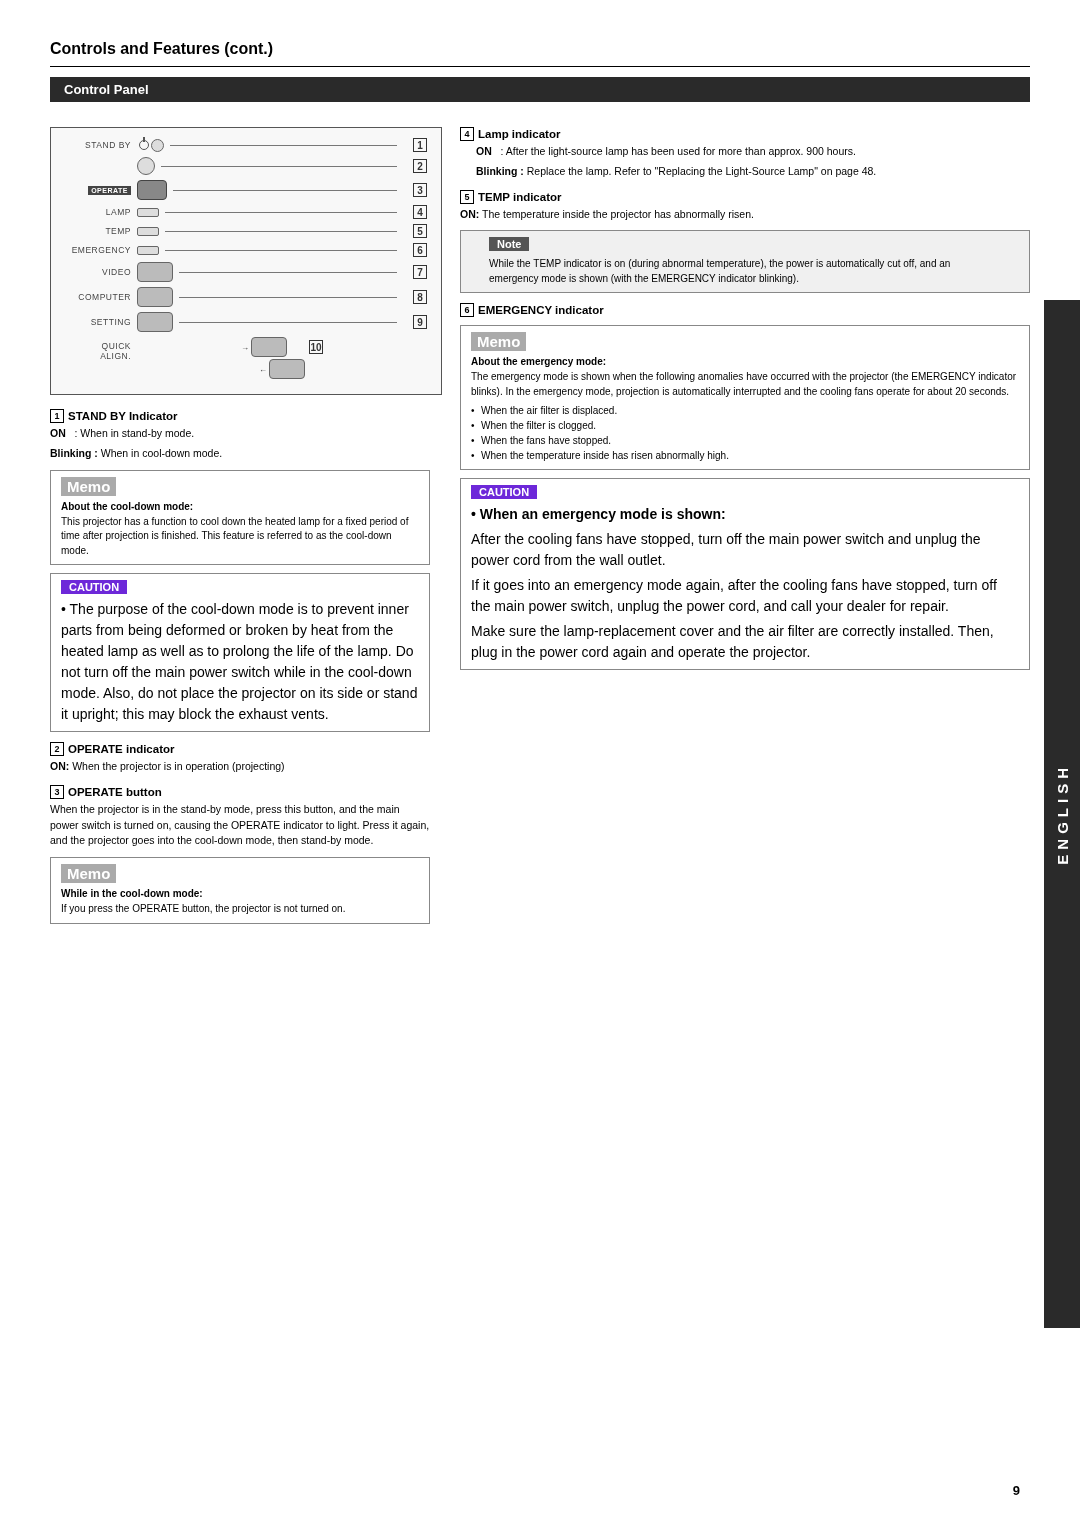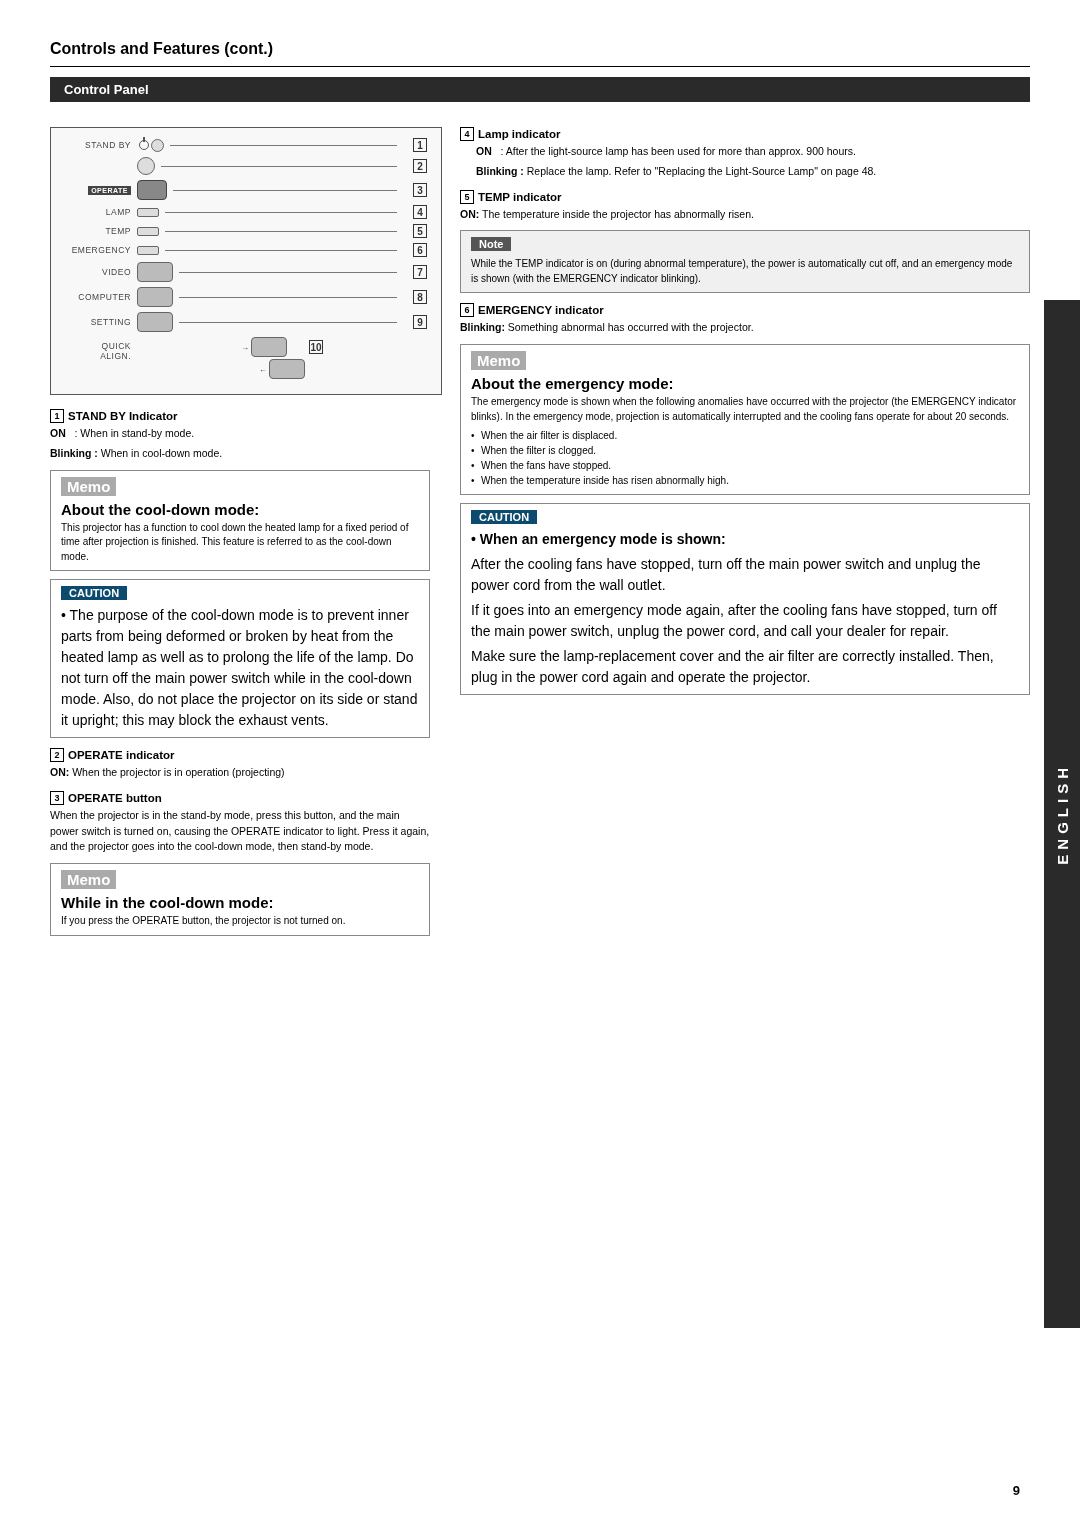--- a/index.html
+++ b/index.html
@@ -166,51 +166,51 @@
       font-size: 15px;
       margin-bottom: 4px;
       padding: 1px 6px;
       background: #aaa;
       color: #fff;
       display: inline-block;
       margin-bottom: 5px;
     }
     .memo-sub-heading {
       font-weight: bold;
-      font-size: 15px;
+      font-size: 10px;
       margin-bottom: 3px;
     }
     .memo-text {
       font-size: 10px;
       line-height: 1.45;
     }
     
     .caution-box {
       border: 1.5px solid #888;
       margin: 8px 0;
       padding: 6px 10px;
     }
     .caution-header {
       font-weight: bold;
       font-size: 11px;
-      background: #0c4a6e;
+      background: #6d28d9;
       color: #fff;
       padding: 1px 8px;
       display: inline-block;
       margin-bottom: 5px;
     }
     .caution-text {
       font-size: 14px;
       line-height: 1.5;
     }
     
     .note-box {
       border: 1.5px solid #888;
       margin: 8px 0;
-      padding: 6px 10px;
+      padding: 6px 28px;
       background: #f0f0f0;
     }
     .note-header {
       font-weight: bold;
       font-size: 11px;
       background: #555;
       color: #fff;
       padding: 1px 8px;
       display: inline-block;
       margin-bottom: 5px;
@@ -466,23 +466,20 @@
 
       <div class="note-box">
         <div class="note-header">Note</div>
         <div class="note-text">While the TEMP indicator is on (during abnormal temperature), the power is automatically cut off, and an emergency mode is shown (with the EMERGENCY indicator blinking).</div>
       </div>
 
       <div class="section-heading">
         <span class="num-circle">6</span>
         <span>EMERGENCY indicator</span>
       </div>
-      <div class="body-text">
-        <span class="bold">Blinking:</span> Something abnormal has occurred with the projector.
-      </div>
 
       <div class="memo-box">
         <div class="memo-header">Memo</div>
         <div class="memo-sub-heading">About the emergency mode:</div>
         <div class="memo-text">The emergency mode is shown when the following anomalies have occurred with the projector (the EMERGENCY indicator blinks). In the emergency mode, projection is automatically interrupted and the cooling fans operate for about 20 seconds.</div>
         <ul class="bullet-list" style="margin-top: 4px;">
           <li>When the air filter is displaced.</li>
           <li>When the filter is clogged.</li>
           <li>When the fans have stopped.</li>
           <li>When the temperature inside has risen abnormally high.</li>

